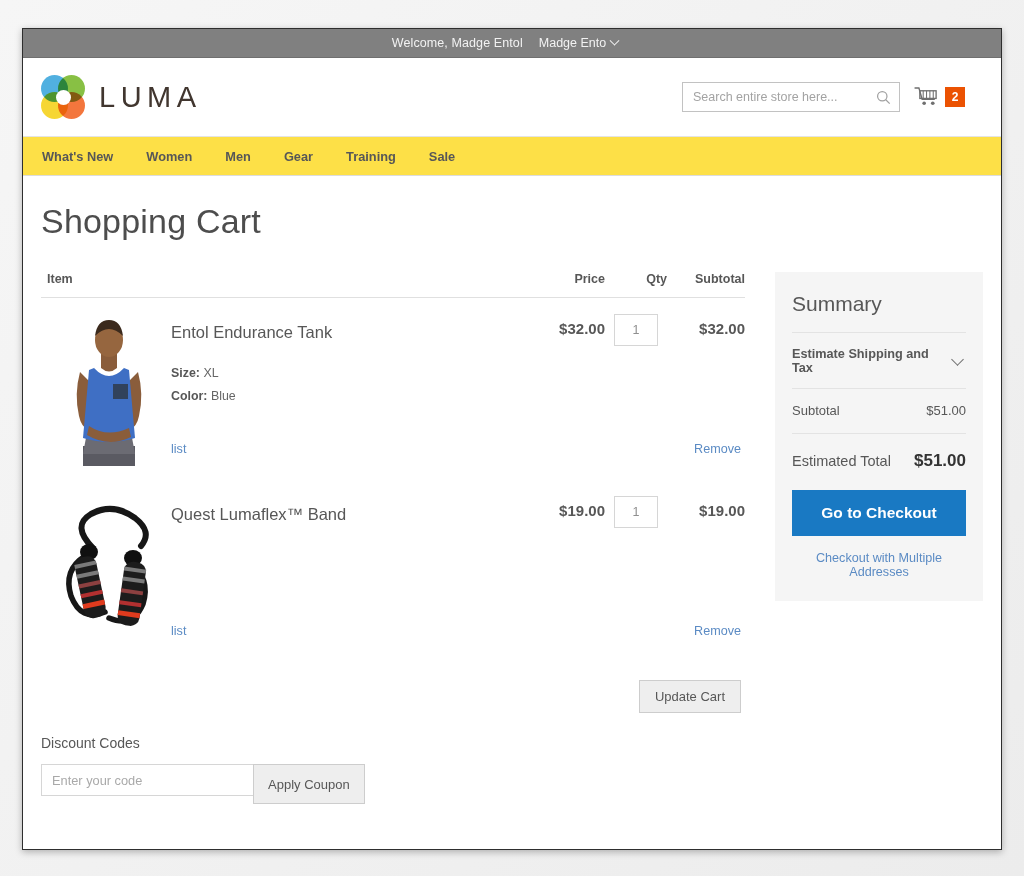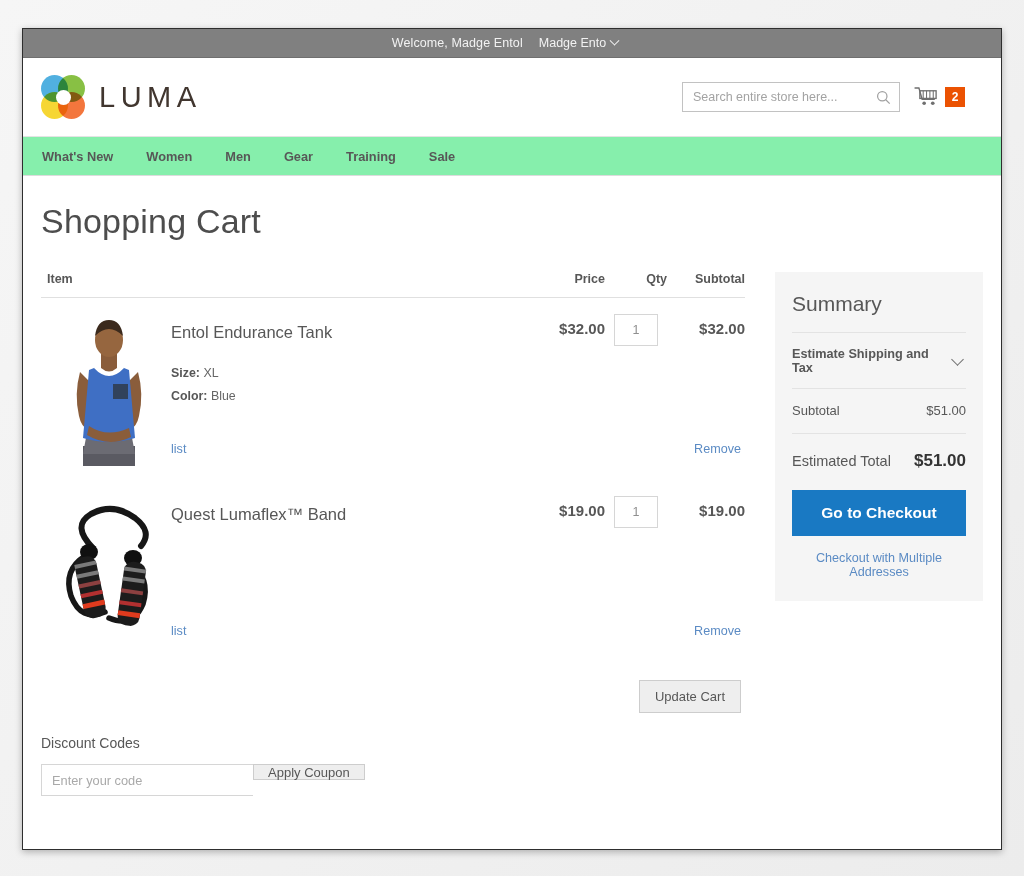--- a/index.html
+++ b/index.html
@@ -99,21 +99,21 @@
     background: #eb5202; color: #fff;
     font-size: 12px; font-weight: 700;
     min-width: 20px; height: 20px;
     display: flex; align-items: center; justify-content: center;
     padding: 0 4px;
   }
 
   
   .nav {
     height: 40px;
-    background: #86efac;
+    background: #fde047;
     border-top: 1px solid #e4e4e4;
     border-bottom: 1px solid #dcdcdc;
     display: flex; align-items: center;
     padding-left: 19px;
   }
   .nav a {
     font-size: 12.8px; font-weight: 700; color: #575757;
     text-decoration: none; margin-right: 33px;
   }
 
@@ -198,21 +198,21 @@
   .discount-title { font-size: 14px; color: #575757; font-weight: 400; margin-bottom: 13px; }
   .coupon-row { display: flex; }
   .coupon-row input {
     width: 212px; height: 32px;
     border: 1px solid #d6d6d6; border-right: none;
     padding: 0 10px; font-size: 12.8px; color: #575757;
     font-family: "Liberation Sans", sans-serif; outline: none;
   }
   .coupon-row input::placeholder { color: #a9a9a9; }
   .btn-coupon {
-    height: 16px; background: #eeeeee;
+    height: 40px; background: #eeeeee;
     border: 1px solid #cdcdcd; padding: 0 14px;
     font-size: 13px; color: #575757;
     font-family: "Liberation Sans", sans-serif; cursor: pointer;
   }
 
   
   .summary {
     background: #f5f5f5; padding: 20px 17px 22px 17px;
   }
   .summary h2 {

